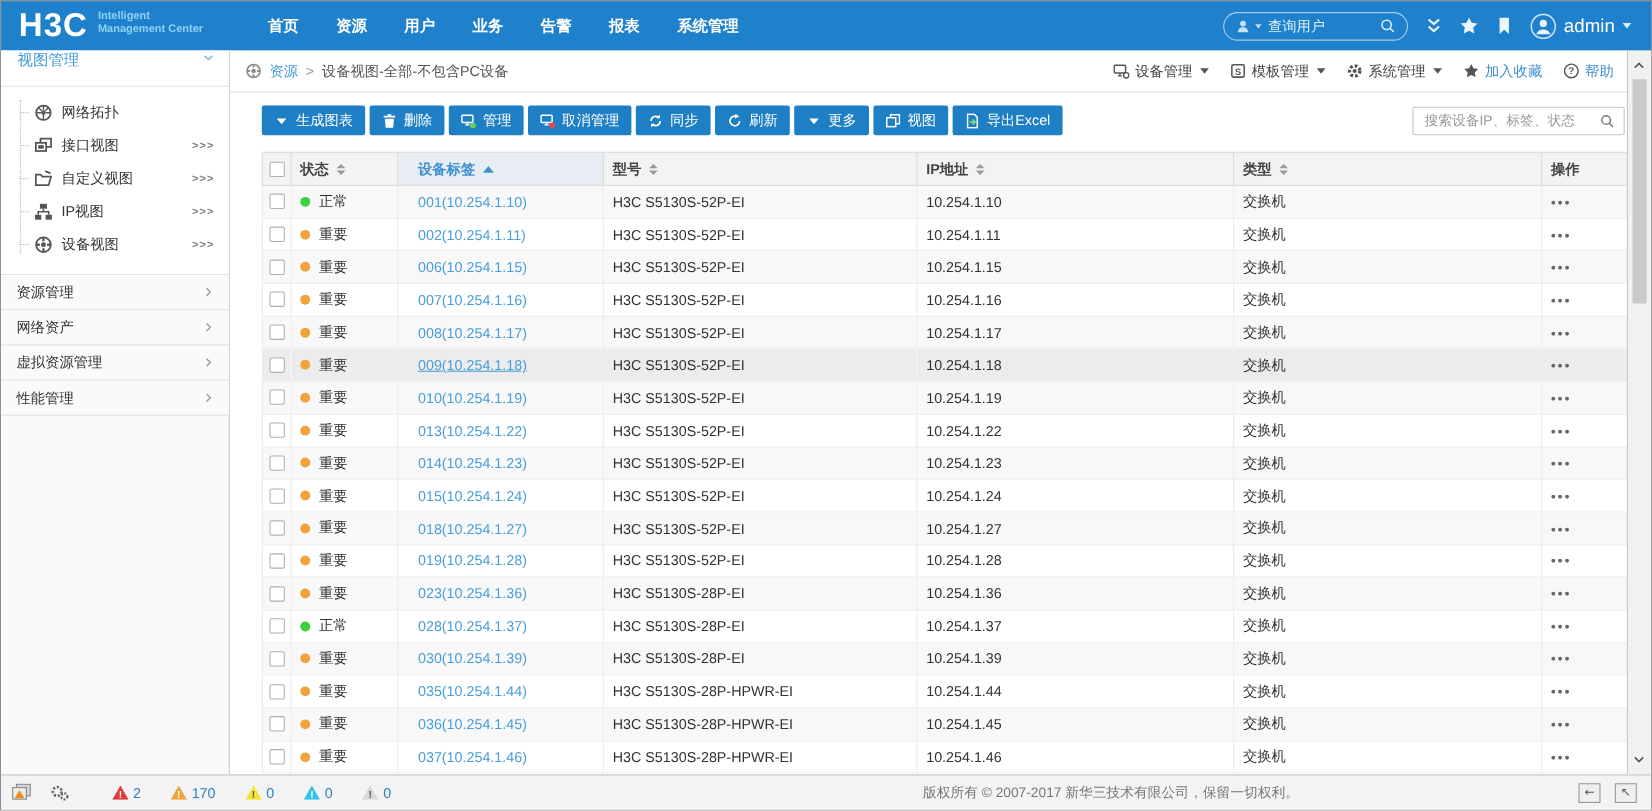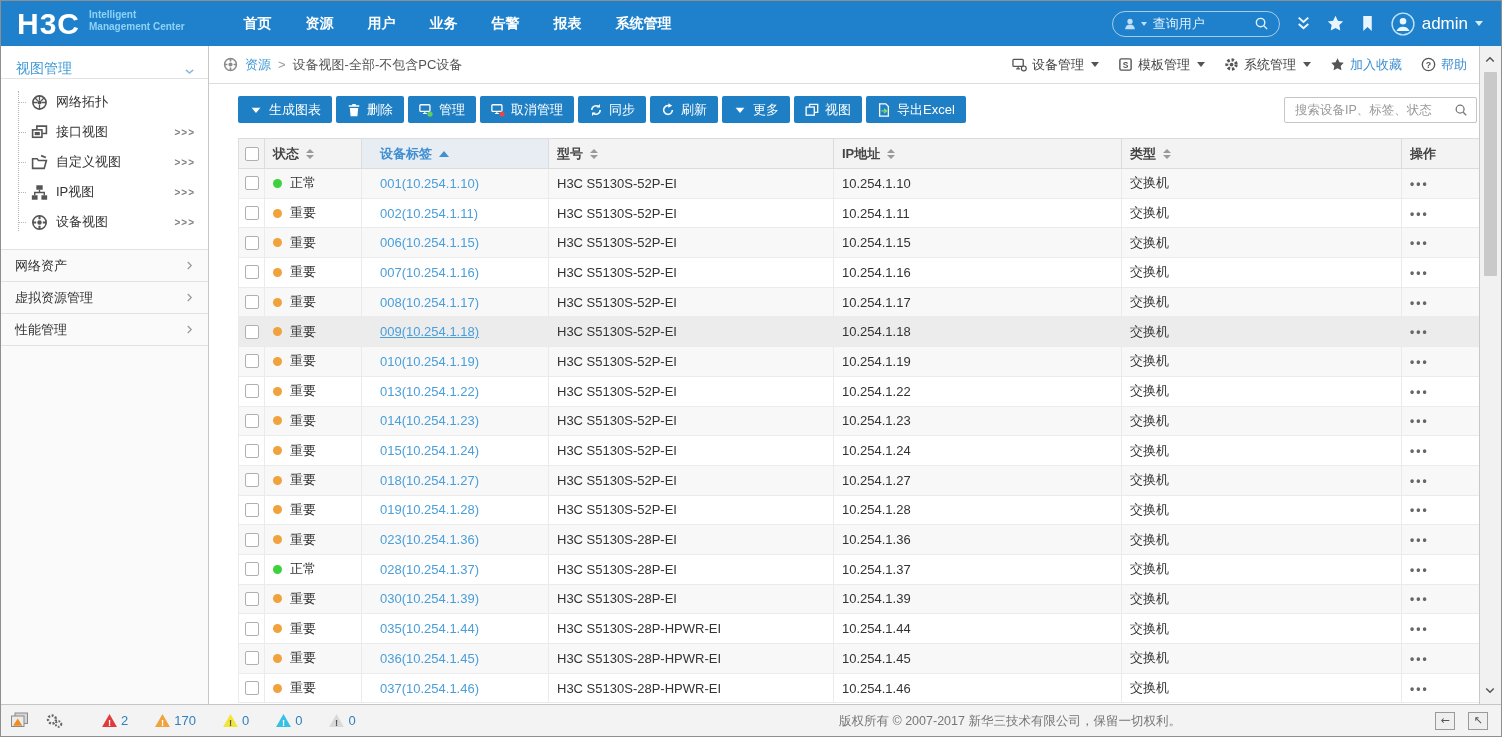--- a/index.html
+++ b/index.html
@@ -21,21 +21,21 @@
   .us-caret{width:0;height:0;border-left:3.5px solid transparent;border-right:3.5px solid transparent;border-top:4px solid #bfe0f6;}
   .user-search input{flex:1;min-width:0;background:transparent;border:none;outline:none;color:#fff;font-size:13px;font-family:inherit;}
   .user-search input::placeholder{color:#ddf0fd;opacity:1;}
   .top-ic{color:#eaf6ff;width:17px;height:17px;cursor:pointer;}
   .avatar-wrap{display:flex;align-items:center;gap:7px;cursor:pointer;}
   .avatar-wrap .uname{color:#fff;font-size:17px;}
   .adm-caret{width:0;height:0;border-left:4px solid transparent;border-right:4px solid transparent;border-top:5px solid #d7edfb;}
 
   
   .sidebar{position:absolute;top:45px;left:0;width:208px;bottom:32px;background:#fafafa;border-right:1px solid #c9c9c9;box-sizing:border-box;}
-  .side-title{height:32px;display:flex;align-items:flex-end;padding:0 12px 0 15px;color:#3f9ad6;font-size:14px;border-bottom:1px solid #e2e2e2;background:#fff;cursor:pointer;}
+  .side-title{height:32px;display:flex;align-items:flex-start;padding:0 12px 0 15px;color:#3f9ad6;font-size:14px;border-bottom:1px solid #e2e2e2;background:#fff;cursor:pointer;}
   .side-title .chev{margin-left:auto;width:13px;height:13px;color:#8fb8d8;}
   .sidebar-tree{position:relative;padding:8px 0 12px;background:#fff;}
   .sidebar-tree::before{content:"";position:absolute;left:17px;top:12px;bottom:18px;border-left:1px dotted #b5b5b5;}
   .tree-item{position:relative;height:30px;display:flex;align-items:center;padding-left:30px;font-size:13px;color:#333;cursor:pointer;}
   .tree-item::before{content:"";position:absolute;left:17px;width:8px;border-top:1px dotted #b5b5b5;}
   .tree-item .ic{color:#555;width:17px;height:17px;margin-right:8px;flex:none;}
   .tree-more{margin-left:auto;margin-right:13px;color:#808080;font-size:10px;font-weight:bold;letter-spacing:1px;}
   .side-section{height:31px;display:flex;align-items:center;padding:0 13px 0 14px;border-top:1px solid #e2e2e2;font-size:13px;color:#333;background:#fafafa;cursor:pointer;}
   .side-section:last-child{border-bottom:1px solid #e2e2e2;}
   .sec-chev{margin-left:auto;width:11px;height:11px;color:#999;}
@@ -229,20 +229,28 @@
               <circle cx="8" cy="8" r="6.3" fill="none" stroke="currentColor" stroke-width="1.5"></circle>
               <circle cx="8" cy="8" r="2.1" fill="currentColor"></circle>
               <path d="M8 1.7v3.2M8 11.1v3.2M1.7 8h3.2M11.1 8h3.2" stroke="currentColor" stroke-width="2"></path>
             </svg>
           </span>
           <span class="tree-label">设备视图</span>
           <span class="tree-more">&gt;&gt;&gt;</span>
         </div>
       </div>
     <div>
+        <div class="side-section">
+          <span>资源管理</span>
+          <span class="sec-chev ic">
+            <svg viewBox="0 0 16 16">
+              <path d="M5.5 3l5 5-5 5" fill="none" stroke="currentColor" stroke-width="1.8"></path>
+            </svg>
+          </span>
+        </div>
         <div class="side-section">
           <span>网络资产</span>
           <span class="sec-chev ic">
             <svg viewBox="0 0 16 16">
               <path d="M5.5 3l5 5-5 5" fill="none" stroke="currentColor" stroke-width="1.8"></path>
             </svg>
           </span>
         </div>
         <div class="side-section">
           <span>虚拟资源管理</span>

